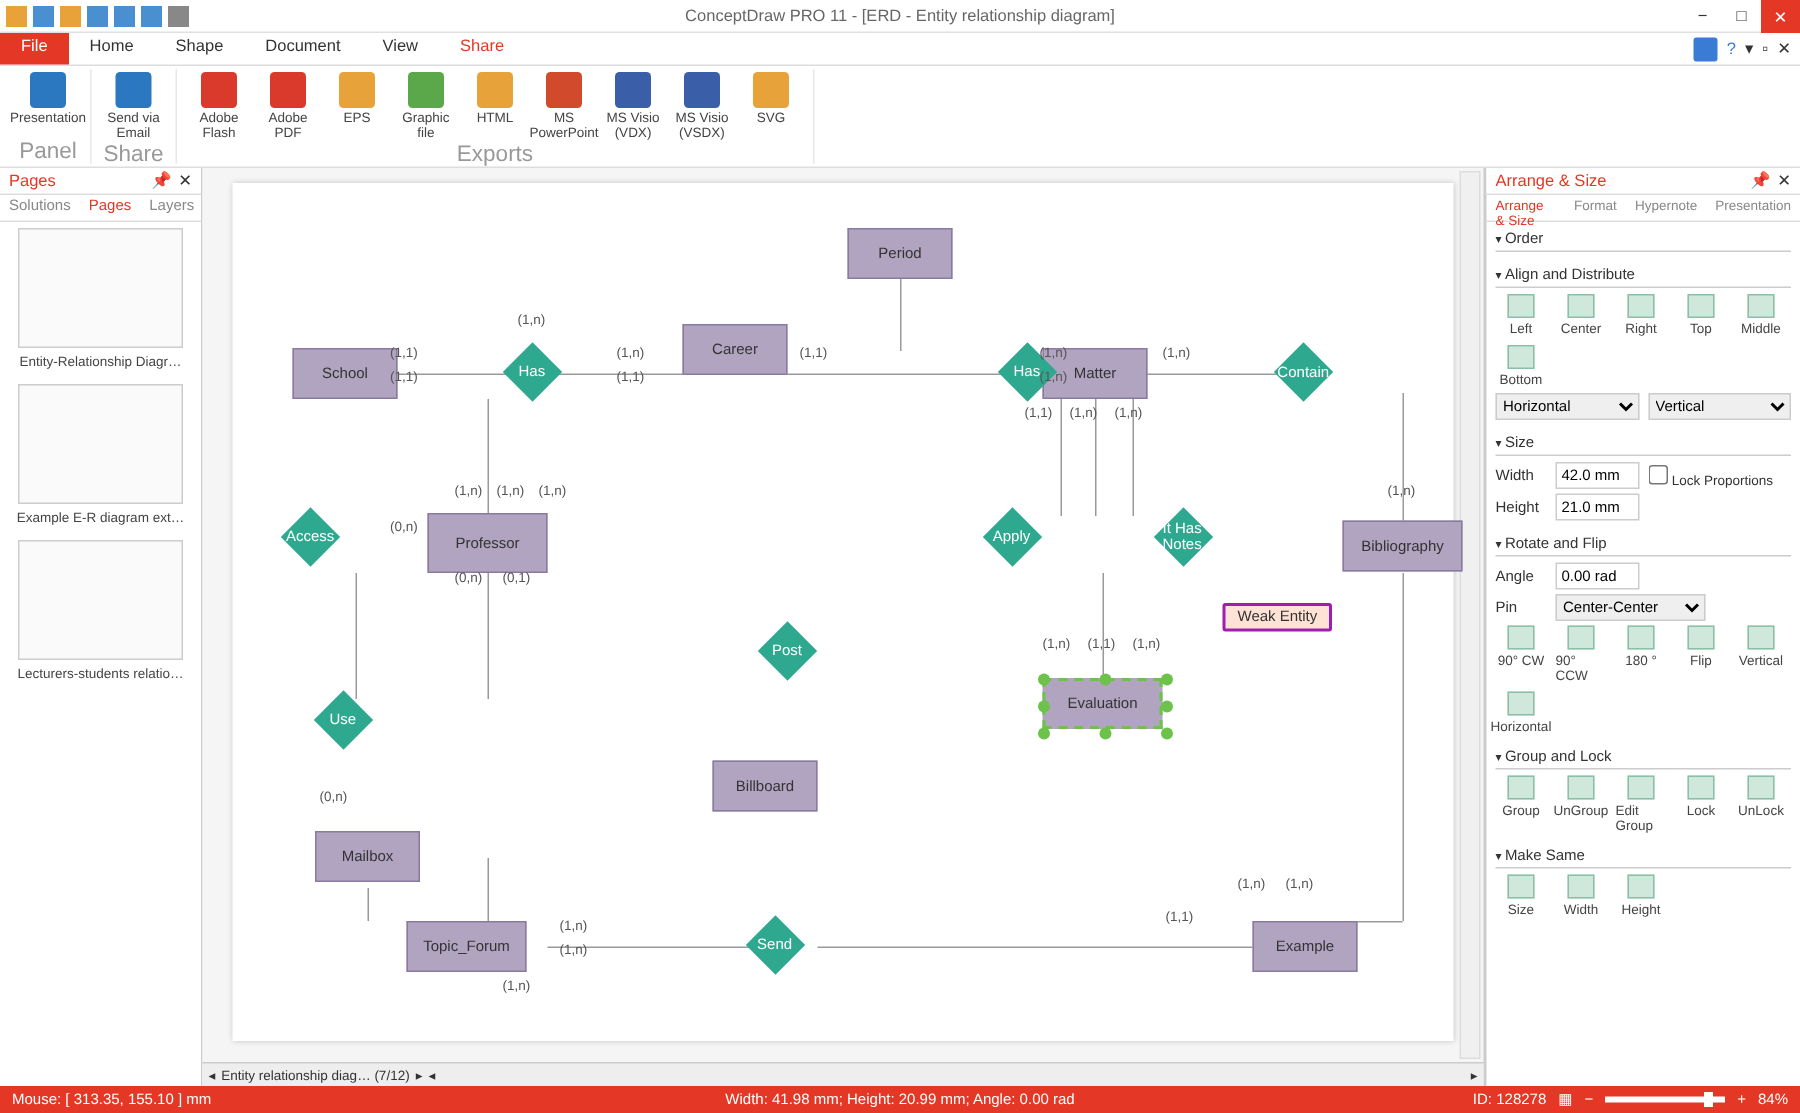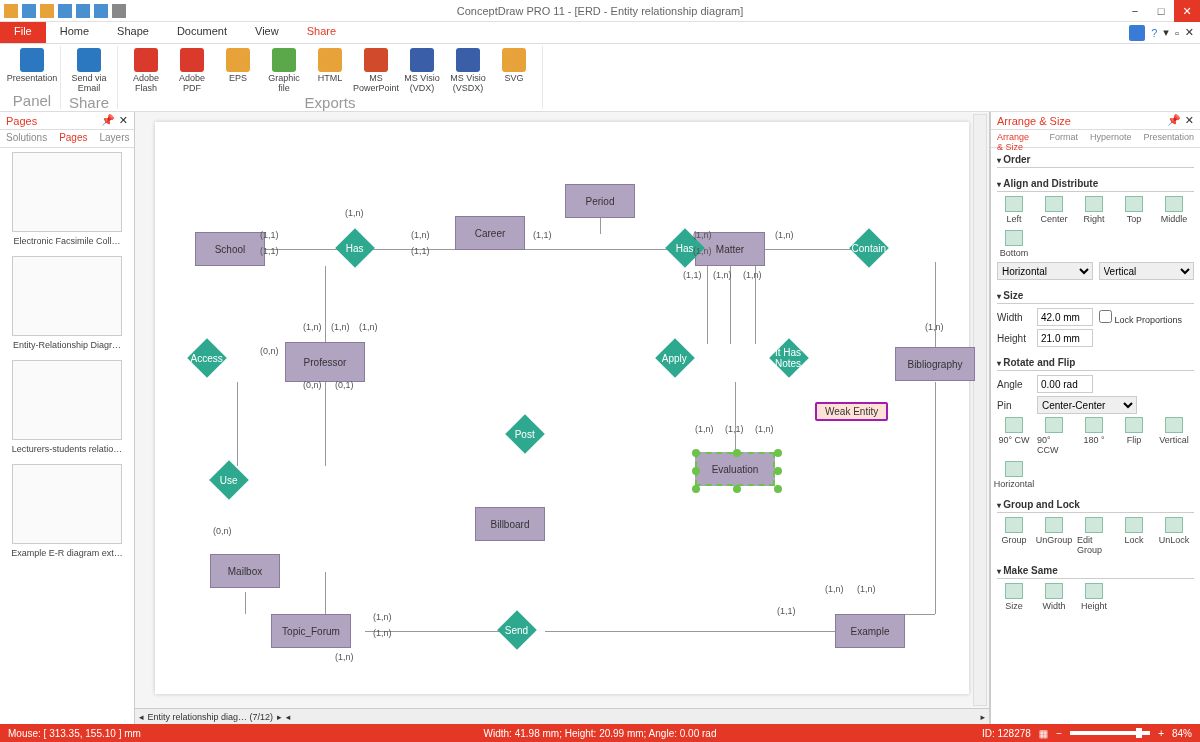--- a/index.html
+++ b/index.html
@@ -44,21 +44,21 @@
 .selected-node { border: 2px dashed #6cc24a; }
 .handle { position: absolute; width: 8px; height: 8px; background: #6cc24a; border-radius: 50%; }
 .card { font-size: 9px; color: #555; position: absolute; }
 .tooltip { position: absolute; background: #ffe2d6; border: 2px solid #a21caf; padding: 2px 8px; font-size: 10px; border-radius: 2px; }
 .line { position: absolute; background: #999; }
 .tab-strip { position: absolute; bottom: 0; left: 0; right: 0; height: 16px; background: #eee; border-top: 1px solid #ccc; display: flex; align-items: center; font-size: 9px; padding: 0 4px; gap: 4px; }
 .right-panel { width: 210px; display: flex; flex-direction: column; border-left: 1px solid #ccc; }
 .right-tabs { height: 18px; display: flex; border-bottom: 1px solid #ddd; font-size: 9px; }
 .rp-body { flex: 1; overflow-y: auto; padding: 4px 6px; font-size: 10px; }
 .rp-section { margin-bottom: 8px; }
-.rp-sec-title { font-weight: bold; font-size: 10px; color: #333; border-bottom: 1px solid #ccc; padding: 2px 0; margin-bottom: 4px; }
+.rp-sec-title { font-weight: normal; font-size: 10px; color: #333; border-bottom: 1px solid #ccc; padding: 2px 0; margin-bottom: 4px; }
 .rp-sec-title::before { content: "▾ "; font-size: 8px; }
 .rp-row { display: flex; align-items: center; gap: 6px; margin: 3px 0; }
 .rp-icons { display: flex; gap: 6px; flex-wrap: wrap; }
 .rp-iconbtn { display: flex; flex-direction: column; align-items: center; width: 34px; cursor: pointer; font-size: 9px; color: #444; }
 .rp-ic { width: 18px; height: 16px; background: #d0e8dc; border: 1px solid #8ac0a8; margin-bottom: 2px; }
 .rp-input { width: 56px; height: 18px; border: 1px solid #ccc; font-size: 10px; padding: 0 3px; }
 .rp-select { width: 100px; height: 18px; border: 1px solid #ccc; font-size: 10px; }
 .rp-label { width: 34px; font-size: 10px; }
 .statusbar { height: 18px; background: #e43725; color: #fff; display: flex; align-items: center; font-size: 10px; padding: 0 8px; }
 .sb-sec { margin-right: 20px; }
@@ -176,33 +176,29 @@
       <span style="margin-left:4px">✕</span>
     </div>
     <div class="panel-tabs">
       <div class="panel-tab">Solutions</div>
       <div class="panel-tab active">Pages</div>
       <div class="panel-tab">Layers</div>
     </div>
     <div class="thumbs" id="thumbs">
         <div class="thumb">
           <div class="thumb-img"></div>
-          <div class="thumb-label">Electronic Facsimile Coll…</div>
+          <div class="thumb-label">Entity-Relationship Diagr…</div>
         </div>
         <div class="thumb">
           <div class="thumb-img"></div>
-          <div class="thumb-label">Entity-Relationship Diagr…</div>
+          <div class="thumb-label">Example E-R diagram ext…</div>
         </div>
         <div class="thumb">
           <div class="thumb-img"></div>
           <div class="thumb-label">Lecturers-students relatio…</div>
-        </div>
-        <div class="thumb">
-          <div class="thumb-img"></div>
-          <div class="thumb-label">Example E-R diagram ext…</div>
         </div>
       </div>
   </div>
 
   <div class="canvas-area">
     <div style="position:absolute;right:2px;bottom:18px;width:14px;top:2px;background:#f0f0f0;border:1px solid #ddd"></div>
     <div class="canvas">
       <div class="diagram" id="diagram">
           <div class="line" style="left: 445px; top: 64px; width: 1px; height: 48px;"></div>
           <div class="line" style="left: 110px; top: 127px; width: 80px; height: 1px;"></div>
@@ -216,21 +212,21 @@
           <div class="line" style="left: 170px; top: 144px; width: 1px; height: 78px;"></div>
           <div class="line" style="left: 170px; top: 260px; width: 1px; height: 84px;"></div>
           <div class="line" style="left: 82px; top: 260px; width: 1px; height: 84px;"></div>
           <div class="line" style="left: 580px; top: 260px; width: 1px; height: 70px;"></div>
           <div class="line" style="left: 780px; top: 260px; width: 1px; height: 232px;"></div>
           <div class="line" style="left: 715px; top: 492px; width: 65px; height: 1px;"></div>
           <div class="line" style="left: 210px; top: 509px; width: 140px; height: 1px;"></div>
           <div class="line" style="left: 390px; top: 509px; width: 290px; height: 1px;"></div>
           <div class="line" style="left: 170px; top: 450px; width: 1px; height: 42px;"></div>
           <div class="line" style="left: 90px; top: 470px; width: 1px; height: 22px;"></div>
-          <div class="dnode entity" style="left: 410px; top: 30px; width: 70px; height: 34px; margin-top: 32px;">Period</div>
+          <div class="dnode entity" style="left: 410px; top: 30px; width: 70px; height: 34px;">Period</div>
           <div class="dnode entity" style="left: 40px; top: 110px; width: 70px; height: 34px;">School</div>
           <div class="dnode entity" style="left: 300px; top: 94px; width: 70px; height: 34px;">Career</div>
           <div class="dnode entity" style="left: 540px; top: 110px; width: 70px; height: 34px;">Matter</div>
           <div class="dnode entity" style="left: 740px; top: 225px; width: 80px; height: 34px;">Bibliography</div>
           <div class="dnode entity" style="left: 130px; top: 220px; width: 80px; height: 40px;">Professor</div>
           <div class="dnode entity selected-node" style="left: 540px; top: 330px; width: 80px; height: 34px;">Evaluation<div class="handle" style="left: -5px; top: -5px;"></div><div class="handle" style="left: 77px; top: -5px;"></div><div class="handle" style="left: -5px; top: 31px;"></div><div class="handle" style="left: 77px; top: 31px;"></div><div class="handle" style="left: 36px; top: -5px;"></div><div class="handle" style="left: 36px; top: 31px;"></div><div class="handle" style="left: -5px; top: 13px;"></div><div class="handle" style="left: 77px; top: 13px;"></div></div>
           <div class="dnode entity" style="left: 320px; top: 385px; width: 70px; height: 34px;">Billboard</div>
           <div class="dnode entity" style="left: 55px; top: 432px; width: 70px; height: 34px;">Mailbox</div>
           <div class="dnode entity" style="left: 116px; top: 492px; width: 80px; height: 34px;">Topic_Forum</div>
           <div class="dnode entity" style="left: 680px; top: 492px; width: 70px; height: 34px;">Example</div>

